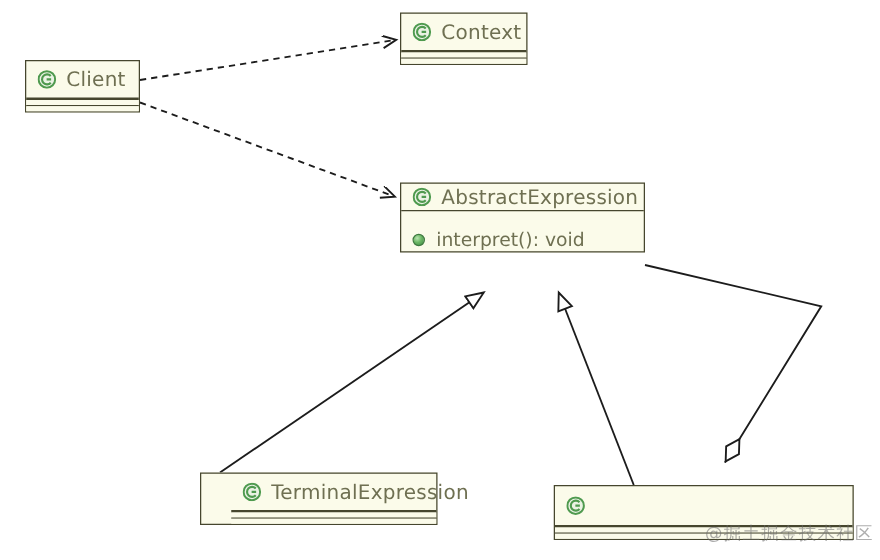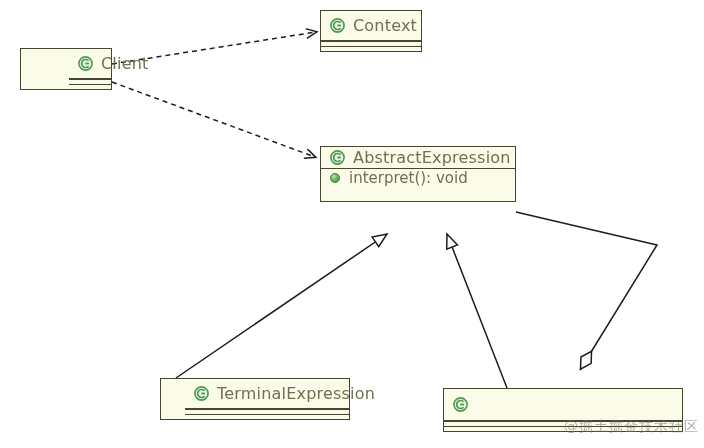--- a/index.html
+++ b/index.html
@@ -55,21 +55,21 @@
     flex: 0 0 auto;
   }
   .empty-compartment {
     flex: 0 0 auto;
     background: #fbfbea;
   }
   .uml-members {
     flex: 0 0 auto;
     display: flex;
     flex-direction: column;
-    justify-content: flex-start;
+    justify-content: flex-end;
     padding: 0 9px;
     gap: 2px;
   }
   .member-row {
     display: flex;
     align-items: center;
     gap: 9px;
   }
   .member-label {
     color: #6f7052;
@@ -130,21 +130,21 @@
     
     <line x1="176" y1="378" x2="387" y2="234" stroke="#1c1c1c" stroke-width="1.5" marker-end="url(#hollow-triangle)"></line>
 
     
     <line x1="507" y1="388" x2="447" y2="234" stroke="#1c1c1c" stroke-width="1.5" marker-end="url(#hollow-triangle)"></line>
 
     
     <polyline points="516,212 657,245 580,370" fill="none" stroke="#1c1c1c" stroke-width="1.5" marker-end="url(#hollow-diamond)"></polyline>
   </svg>
 
-  <div class="uml-class" style="left:20px; top:48px; width:92px; height:42px;padding-left:48px;">
+  <div class="uml-class" style="left:20px; top:48px; width:92px; height:42px;">
     <div class="uml-title">
       <span class="class-icon">
         <svg width="15" height="15" viewBox="0 0 15 15">
           <circle cx="7.5" cy="7.5" r="6.6" fill="#eaf2e4" stroke="#4f9a4f" stroke-width="1.6"></circle>
           <path d="M10.6 4.8 A4 4 0 1 0 10.6 10.2" fill="none" stroke="#4f9a4f" stroke-width="1.7"></path>
           <rect x="7.3" y="6.6" width="3.6" height="1.8" fill="#4f9a4f"></rect>
         </svg>
       </span>
       <span class="uml-title-label">Client</span>
     </div>

